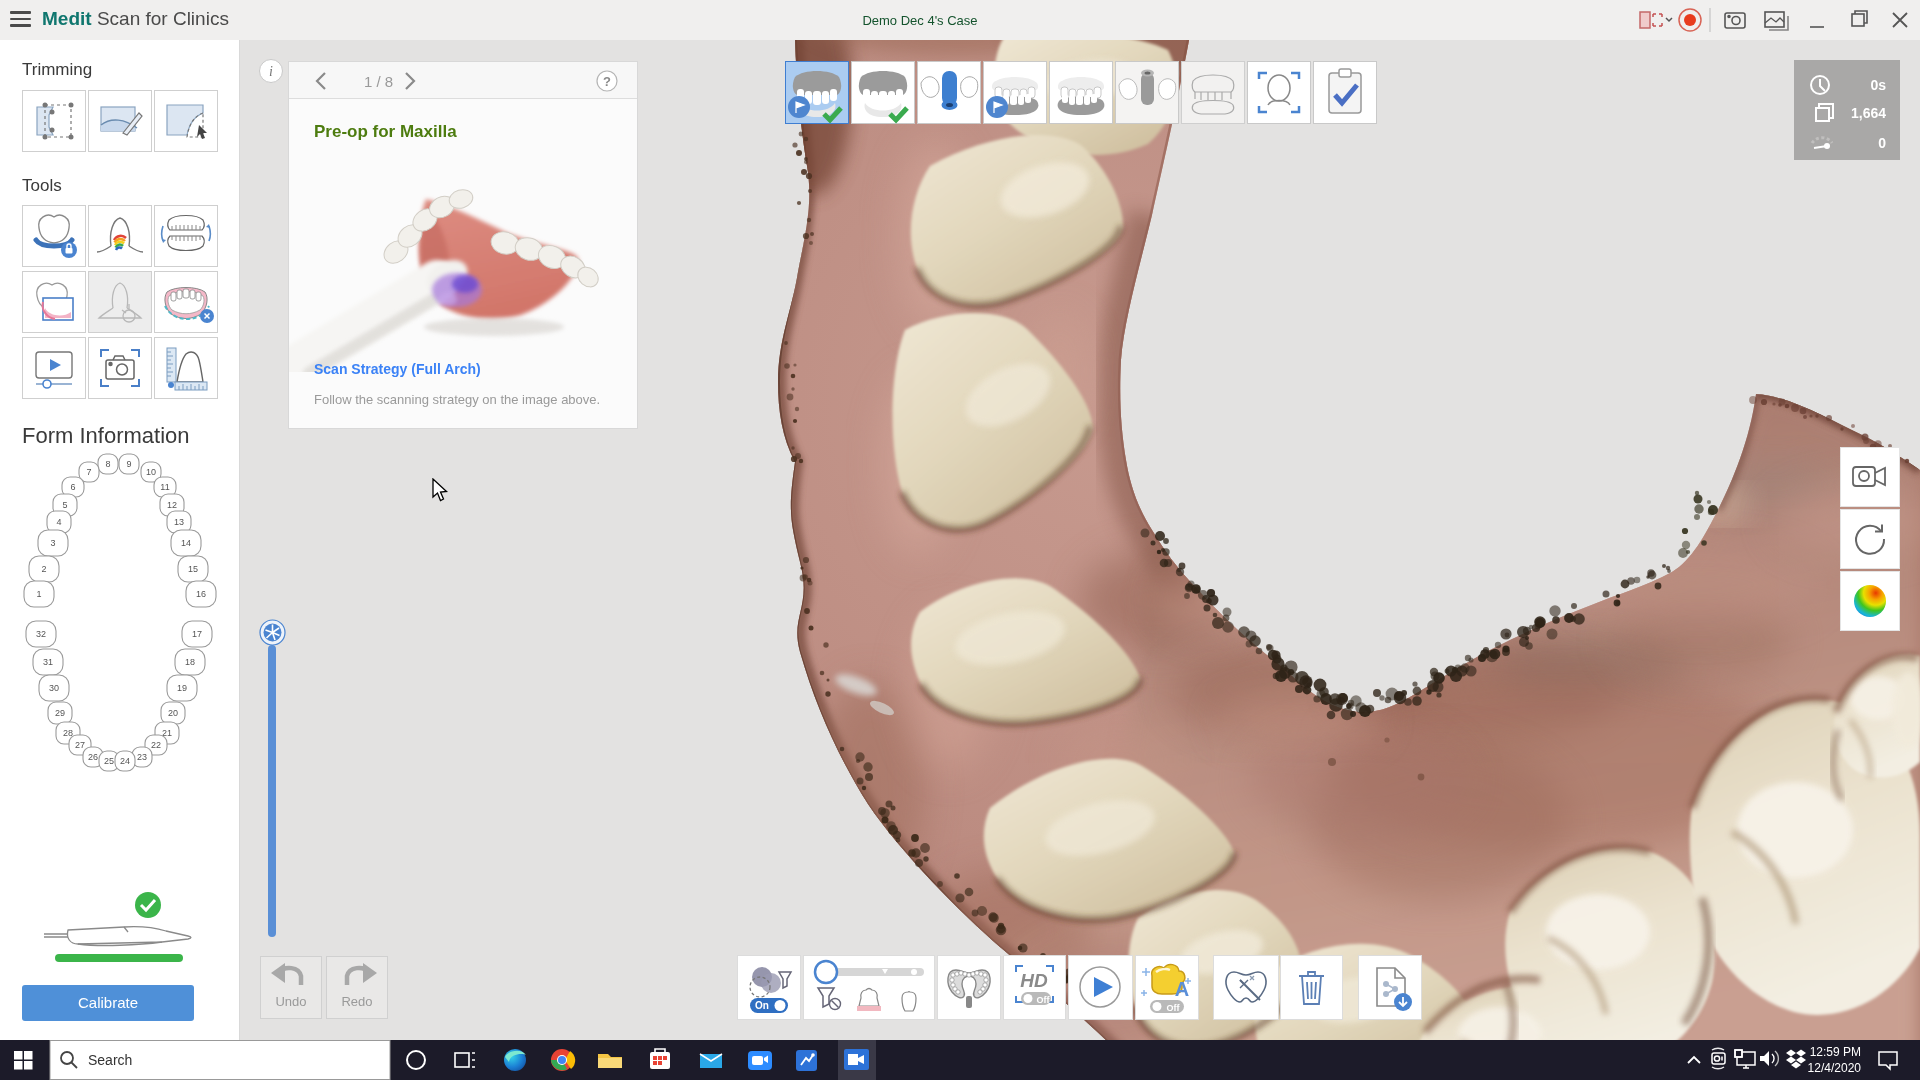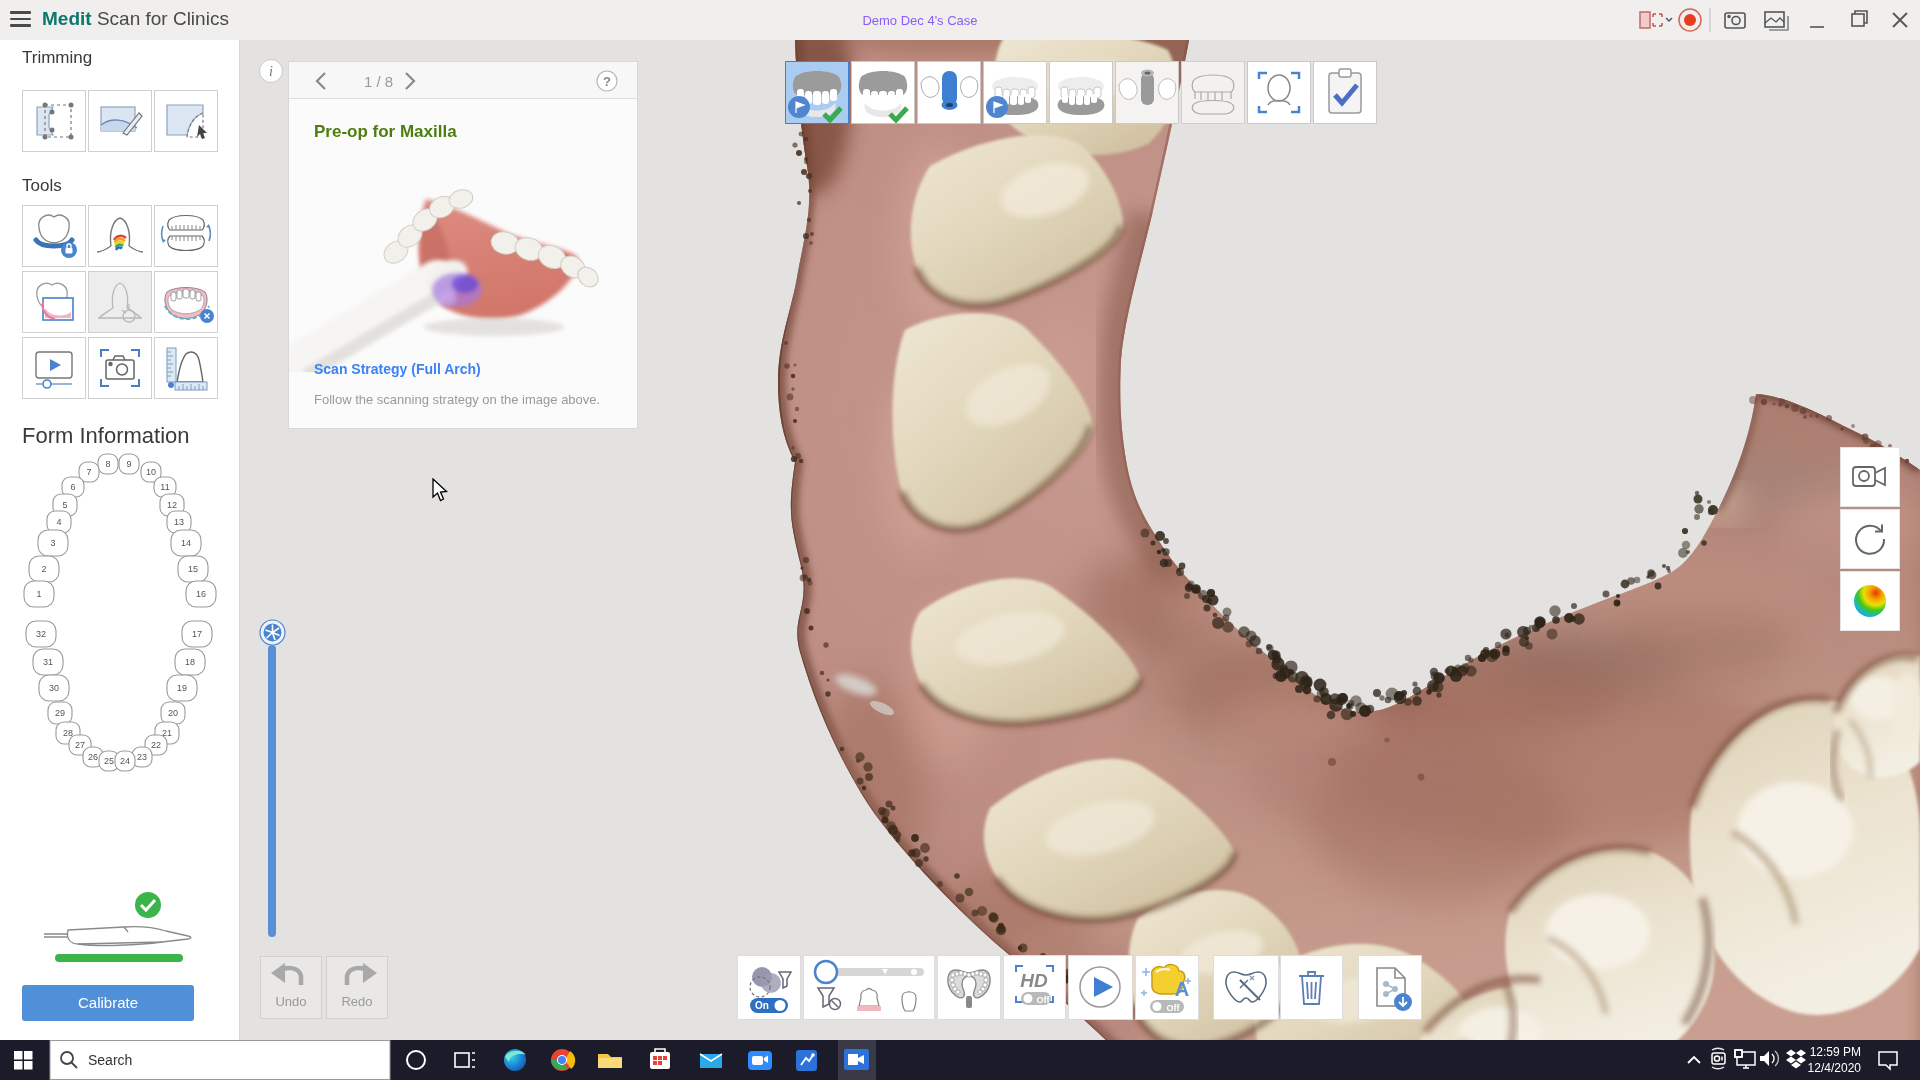--- a/index.html
+++ b/index.html
@@ -4,21 +4,21 @@
 <style>
 * { margin:0; padding:0; box-sizing:border-box; }
 html,body { width:1920px; height:1080px; overflow:hidden; font-family:"Liberation Sans", sans-serif; }
 #app { position:relative; width:1920px; height:1080px; background:#e3e2e1; }
 
 #topbar { position:absolute; left:0; top:0; width:1920px; height:40px; background:#f0efee; }
 #hamb { position:absolute; left:10px; top:11px; width:21px; height:16px; }
 #hamb div { height:2.5px; background:#4a4a4a; margin-bottom:4px; border-radius:1px; }
 #appname { position:absolute; left:42px; top:8px; font-size:19px; color:#4a4a4a; }
 #appname b { color:#0f766e; font-weight:700; }
-#casename { position:absolute; left:0; width:1840px; top:13px; text-align:center; font-size:13px; color:#8b5cf6; }
+#casename { position:absolute; left:0; width:1840px; top:13px; text-align:center; font-size:13px; color:#14532d; }
 
 #sidebar { position:absolute; left:0; top:40px; width:240px; height:1000px; background:#ffffff; border-right:1px solid #d9d9d9; }
 .sect { position:absolute; left:22px; font-size:17px; color:#3a3a3a; }
 .tile { position:absolute; width:64px; height:62px; background:#fff; border:1px solid #cfcfcf; }
 .tile.dis { background:#ededed; }
 
 #calibrate { position:absolute; left:22px; top:945px; width:172px; height:36px; background:#4f90d8; border-radius:3px; color:#fff; font-size:15px; text-align:center; line-height:36px; }
 
 #panel { position:absolute; left:288px; top:61px; width:350px; height:368px; background:#fbfbfb; border:1px solid #d8d8d8; }
 #panelhead { position:absolute; left:0; top:0; width:100%; height:37px; background:#f7f7f7; border-bottom:1px solid #ddd; }
@@ -419,21 +419,21 @@
     <div id="hamb">
         <div></div>
         <div></div>
         <div></div>
       </div>
     <div id="appname"><b>Medit</b> Scan for Clinics</div>
     <div id="casename">Demo Dec 4's Case</div>
   </div>
 
   <div id="sidebar">
-    <div class="sect" style="top:8px;">Trimming</div>
+    <div class="sect" style="top:20px;">Trimming</div>
     <div class="tile" style="left:22px; top:50px;"><svg width="62" height="60" viewBox="0 0 62 60">
           <path d="M14 16 L30 16 L26 24 L26 36 L30 44 L14 44 Z" fill="#dce6f2" stroke="#8aa4c0" stroke-width="1.2"></path>
           <rect x="22" y="14" width="26" height="32" fill="none" stroke="#777" stroke-width="1.2" stroke-dasharray="3 3"></rect>
           <g fill="#777">
             <circle cx="22" cy="14" r="2.5"></circle>
             <circle cx="48" cy="14" r="2.5"></circle>
             <circle cx="22" cy="46" r="2.5"></circle>
             <circle cx="48" cy="46" r="2.5"></circle>
             <circle cx="29" cy="21" r="2.5"></circle>
             <circle cx="29" cy="39" r="2.5"></circle>
@@ -759,20 +759,40 @@
         </g>
       </g>
     <g transform="translate(528,0)">
         <rect x="0.5" y="0.5" width="63" height="62" fill="#fff" stroke="#c9c9c9"></rect>
         <rect x="16" y="12" width="32" height="40" rx="3" fill="#f4f4f4" stroke="#999" stroke-width="1.5"></rect>
         <rect x="26" y="8" width="12" height="8" rx="2" fill="#fff" stroke="#999" stroke-width="1.5"></rect>
         <path d="M22 34 L29 42 L44 24" stroke="#4a6fc4" stroke-width="5" fill="none"></path>
       </g>
   </svg>
 
+  <div id="stats">
+    <svg width="106" height="100" viewBox="0 0 106 100">
+      <g fill="none" stroke="#fff" stroke-width="2">
+          <circle cx="26" cy="25" r="9"></circle>
+          <path d="M26 19 L26 26 L31 31"></path>
+        </g>
+      <text x="92" y="30" fill="#fff" font-size="14" font-weight="bold" text-anchor="end">0s</text>
+      <g fill="none" stroke="#fff" stroke-width="2">
+          <rect x="22" y="48" width="13" height="13"></rect>
+          <path d="M25 48 L25 44 L39 44 L39 58 L35 58"></path>
+        </g>
+      <text x="92" y="58" fill="#fff" font-size="14" font-weight="bold" text-anchor="end">1,664</text>
+      <g stroke="#c4c3c2" fill="none" stroke-width="3" opacity="0.85">
+          <path d="M18 83 A12 12 0 0 1 38 83" stroke-dasharray="3 2.5"></path>
+        </g>
+      <path d="M20 88 L33 86" stroke="#fff" stroke-width="2"></path>
+        <circle cx="33" cy="86" r="3" fill="#fff"></circle>
+      <text x="92" y="88" fill="#fff" font-size="14" font-weight="bold" text-anchor="end">0</text>
+    </svg>
+  </div>
 
   <div class="rbtn" style="top:447px;"><svg width="58" height="58" viewBox="0 0 58 58">
         <g fill="none" stroke="#666" stroke-width="1.8">
           <rect x="12" y="19" width="22" height="19" rx="3"></rect>
           <circle cx="23" cy="28" r="5"></circle>
           <path d="M34 25 L44 20 L44 37 L34 32"></path>
         </g>
       </svg></div>
   <div class="rbtn" style="top:509px;"><svg width="58" height="58" viewBox="0 0 58 58">
         <g fill="none" stroke="#666" stroke-width="2">

